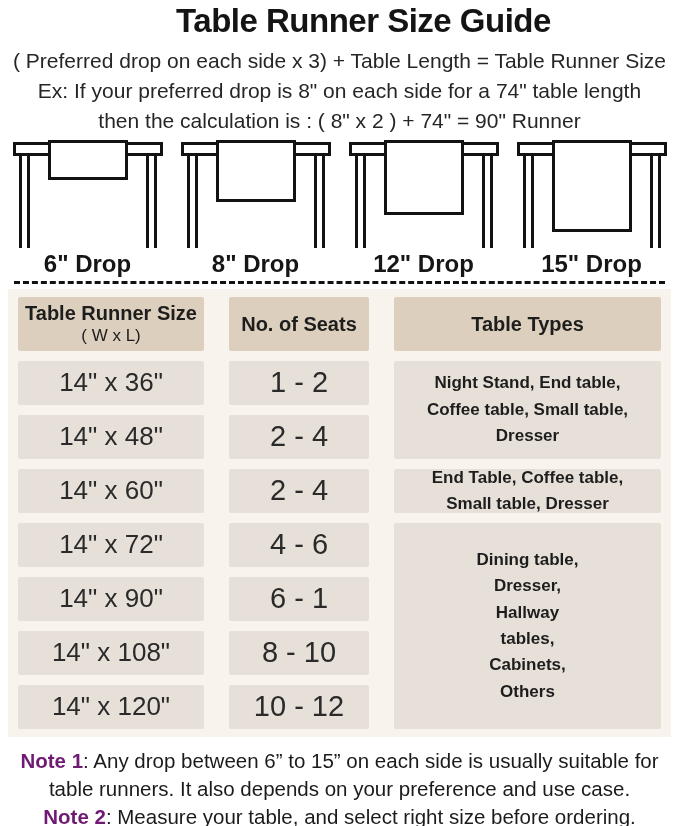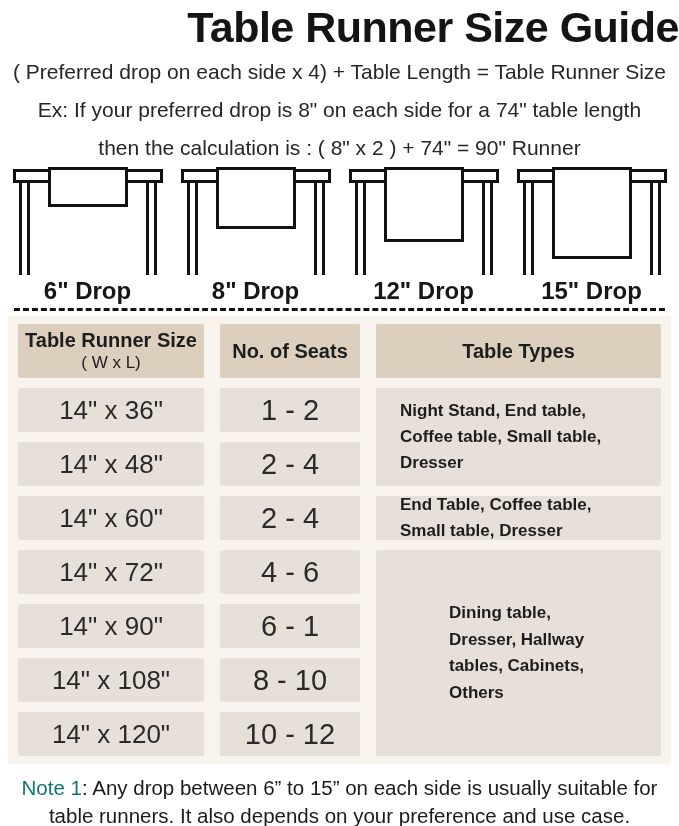--- a/index.html
+++ b/index.html
@@ -1,23 +1,23 @@
 <!DOCTYPE html>
 <html><head>
 <meta charset="utf-8">
 <style>
   * { margin:0; padding:0; box-sizing:border-box; }
   html,body { width:679px; background:#ffffff; font-family:"Liberation Sans", sans-serif; color:#2b2b2b; }
   body { height:826px; overflow:hidden; }
 
   
-  .title { text-align:right; font-size:43px; font-weight:700; color:#141414;
+  .title { text-align:center; font-size:33px; font-weight:700; color:#141414;
            letter-spacing:-0.5px; padding-top:3px; line-height:1.12;padding-left:48px; }
   .formula { text-align:center; font-size:21px; margin-top:9px; color:#262626; white-space:nowrap; }
-  .ex-line { text-align:center; font-size:21px; margin-top:14px; color:#262626; white-space:nowrap; }
+  .ex-line { text-align:center; font-size:21px; margin-top:6px; color:#262626; white-space:nowrap; }
 
   
   .diagrams { display:flex; justify-content:center; gap:18px; margin-top:7px; height:138px; }
   .figure { position:relative; width:150px; height:138px; }
   .tabletop { position:absolute; top:2px; left:0; right:0; height:14px;
               background:#fff; border:3px solid #121212; z-index:1; }
   .leg { position:absolute; top:15px; height:93px; width:11px;
          border-left:3px solid #121212; border-right:3px solid #121212; }
   .leg-l { left:6px; } .leg-r { right:6px; }
   .runner { position:absolute; top:0; left:50%; transform:translateX(-50%);
@@ -27,45 +27,45 @@
   .fig-2 .runner { height:75px; }
   .fig-3 .runner { height:92px; }
   .drop-label { position:absolute; bottom:0; width:100%; text-align:center;
                 font-size:24px; font-weight:700; color:#161616; }
 
   .dashed { border-top:3px dashed #121212; margin:3px 14px 0 14px; }
 
   
   .grid-wrap { margin:5px 8px 0 8px; background:#f8f3ec; padding:8px 10px;
                display:grid; grid-template-columns:186px 140px 1fr;
-               grid-template-rows:54px repeat(7,44px); gap:10px 16px; }
+               grid-template-rows:54px repeat(7,44px); gap:10px 25px; }
   .hcell { background:#dccfbd; border-radius:2px; display:flex; flex-direction:column;
            align-items:center; justify-content:center; font-weight:700; font-size:20px;
            color:#1d1d1d; line-height:1.2; }
   .hcell .sub { font-weight:400; font-size:17px; margin-top:1px; }
   .cell { background:#e7e0d8; border-radius:2px; display:flex; align-items:center;
           justify-content:center; font-size:26px; color:#2a2a2a; }
   .seats { font-size:29px; }
-  .types { font-weight:700; font-size:17px; line-height:1.55; 
+  .types { font-weight:700; font-size:17px; line-height:1.55; text-align:center;
            padding:4px 24px; color:#1d1d1d; }
   .typeA { grid-column:3; grid-row:2 / span 2; }
   .typeB { grid-column:3; grid-row:4; }
   .typeC { grid-column:3; grid-row:5 / span 4; padding:4px 73px; }
   .c1 { grid-column:1; } .c2 { grid-column:2; }
 
   
   .notes { margin-top:10px; text-align:center; font-size:20.5px; line-height:1.37;
            color:#1b1b1b; padding:0 6px; }
-  .notes b { font-weight:400; color:#0f766e; }
+  .notes b { font-weight:700; color:#701a75; }
 </style>
 </head>
 <body>
 
 <div class="title">Table Runner Size Guide</div>
-<div class="formula">( Preferred drop on each side x 4) + Table Length = Table Runner Size</div>
+<div class="formula">( Preferred drop on each side x 3) + Table Length = Table Runner Size</div>
 <div class="ex-line">Ex: If your preferred drop is 8" on each side for a 74" table length</div>
 <div class="ex-line">then the calculation is : ( 8" x 2 ) + 74" = 90" Runner</div>
 
 <div class="diagrams">
   <div class="figure fig-0">
     <div class="tabletop"></div>
     <div class="leg leg-l"></div>
     <div class="leg leg-r"></div>
     <div class="runner"></div>
     <div class="drop-label">6" Drop</div>

